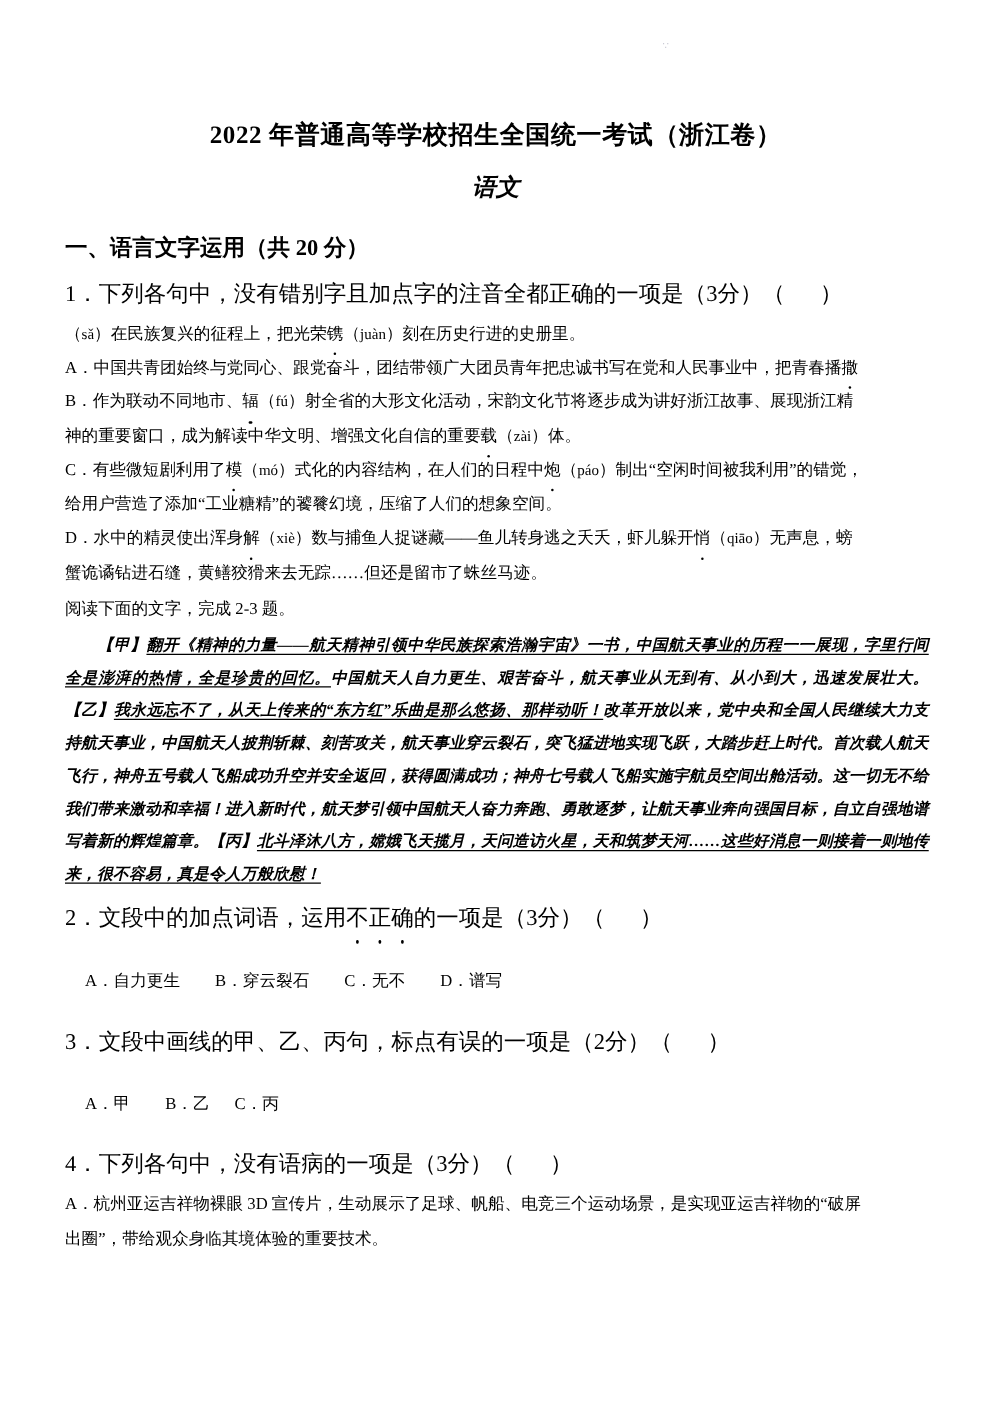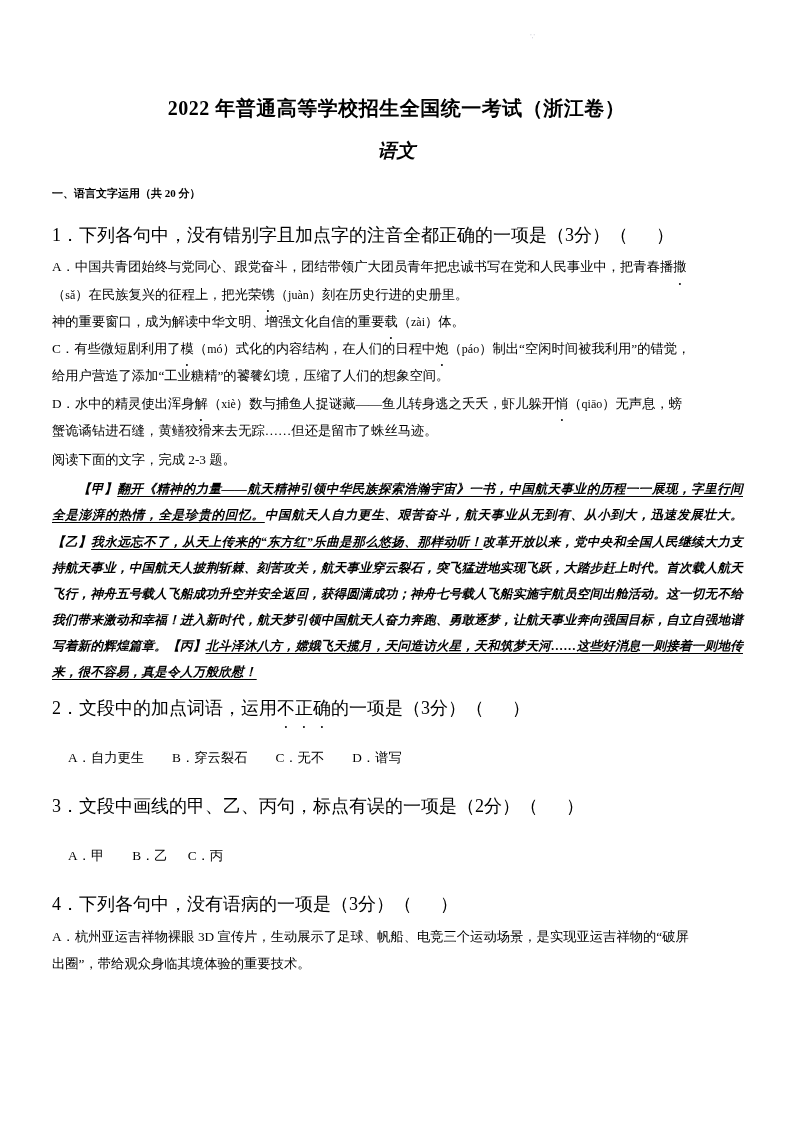--- a/index.html
+++ b/index.html
@@ -54,23 +54,23 @@
     line-height: 1.2;
     font-style: italic;
   }
 
   .content {
     padding: 0 50px 0 52px;
     margin-top: 22px;
   }
 
   .section-heading {
-    font-size: 11px;
+    font-size: 18px;
     font-weight: bold;
-    margin: 0 0 16px 0;
+    margin: 0 0 5px 0;
     line-height: 1.5;
   }
 
   .q-stem {
     font-size: 18px;
     line-height: 1.62;
     margin: 0;
     padding: 4px 0 3px 0;
     text-align: justify;
   }
@@ -148,23 +148,24 @@
 
   <h1 class="doc-title">2022 年普通高等学校招生全国统一考试（浙江卷）</h1>
   <h2 class="doc-subject">语文</h2>
 
   <div class="content">
 
     <div class="section-heading">一、语言文字运用（共 20 分）</div>
 
     <div class="q-stem">1．下列各句中，没有错别字且加点字的注音全都正确的一项是（3分）（<span class="opt-gap"></span>）</div>
 
+    <div class="q-option-line">（<span class="pinyin">sǎ</span>）在民族复兴的征程上，把光荣<span class="dot">镌</span>（<span class="pinyin">juàn</span>）刻在历史行进的史册里。</div>
     <div class="q-option-line">A．中国共青团始终与党同心、跟党奋斗，团结带领广大团员青年把忠诚书写在党和人民事业中，把青春播<span class="dot">撒</span></div>
-    <div class="q-option-line">（<span class="pinyin">sǎ</span>）在民族复兴的征程上，把光荣<span class="dot">镌</span>（<span class="pinyin">juàn</span>）刻在历史行进的史册里。</div>
 
+    <div class="q-option-line">B．作为联动不同地市、<span class="dot">辐</span>（<span class="pinyin">fú</span>）射全省的大形文化活动，宋韵文化节将逐步成为讲好浙江故事、展现浙江精</div>
     <div class="q-option-line">神的重要窗口，成为解读中华文明、增强文化自信的重要<span class="dot">载</span>（<span class="pinyin">zài</span>）体。</div>
 
     <div class="q-option-line">C．有些微短剧利用了<span class="dot">模</span>（<span class="pinyin">mó</span>）式化的内容结构，在人们的日程中<span class="dot">炮</span>（<span class="pinyin">páo</span>）制出“空闲时间被我利用”的错觉，</div>
     <div class="q-option-line">给用户营造了添加“工业糖精”的饕餮幻境，压缩了人们的想象空间。</div>
 
     <div class="q-option-line">D．水中的精灵使出浑身<span class="dot">解</span>（<span class="pinyin">xiè</span>）数与捕鱼人捉谜藏——鱼儿转身逃之夭夭，虾儿躲开<span class="dot">悄</span>（<span class="pinyin">qiāo</span>）无声息，螃</div>
     <div class="q-option-line">蟹诡谲钻进石缝，黄鳝狡猾来去无踪……但还是留市了蛛丝马迹。</div>
 
     <div class="instruction">阅读下面的文字，完成 2-3 题。</div>
 

